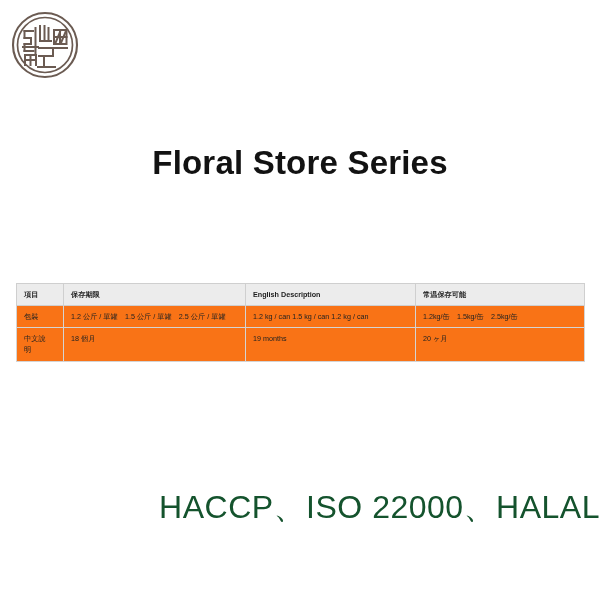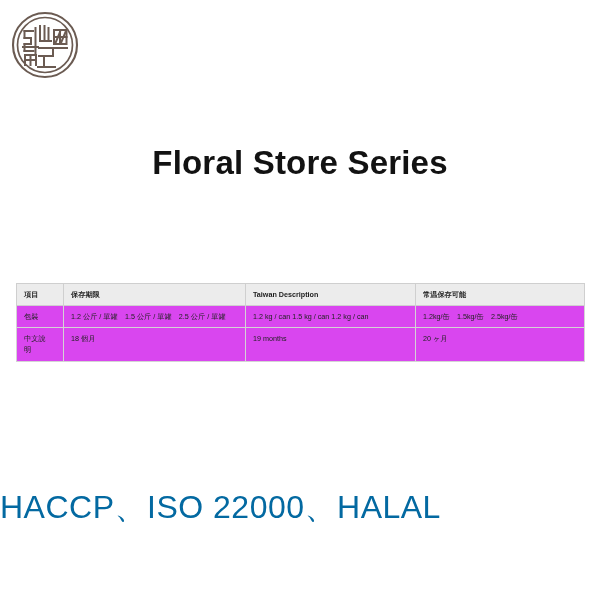--- a/index.html
+++ b/index.html
@@ -67,39 +67,39 @@
     font-weight: normal;
   }
   .spec-table thead th {
     background: #ececec;
     font-weight: bold;
     color: #1c1c1c;
     border-color: #cfcfcf;
     height: 8px;
   }
   .spec-table tbody td {
-    background: #d946ef;
+    background: #f97316;
     height: 9px;
   }
   .spec-table tbody tr:last-child td {
     height: 22px;
   }
   .cell-pack { white-space: nowrap; }
 
   
   .certs {
     position: absolute;
     left: 0;
     top: 488px;
     width: 600px;
-    text-align: left;
+    text-align: right;
     font-size: 32px;
     font-weight: normal;
     letter-spacing: 0.5px;
-    color: #0369a1;
+    color: #14532d;
     line-height: 1.2;
   }
 </style>
 </head>
 <body>
 
 <div class="logo-wrap">
   <svg width="68" height="68" viewBox="0 0 68 68">
     <g fill="none" stroke="#6b5b52" stroke-width="2.1">
       <circle cx="34" cy="34" r="32"></circle>
@@ -149,21 +149,21 @@
   <colgroup>
     <col class="c1">
       <col class="c2">
       <col class="c3">
       <col class="c4">
   </colgroup>
   <thead>
     <tr>
       <th>項目</th>
       <th>保存期限</th>
-      <th>Taiwan Description</th>
+      <th>English Description</th>
       <th>常温保存可能</th>
     </tr>
   </thead>
   <tbody>
     <tr>
       <td>包裝</td>
       <td class="cell-pack">1.2 公斤 / 單罐　1.5 公斤 / 單罐　2.5 公斤 / 單罐</td>
       <td class="cell-pack">1.2 kg / can   1.5 kg / can   1.2 kg / can</td>
       <td class="cell-pack">1.2kg/缶　1.5kg/缶　2.5kg/缶</td>
     </tr>

